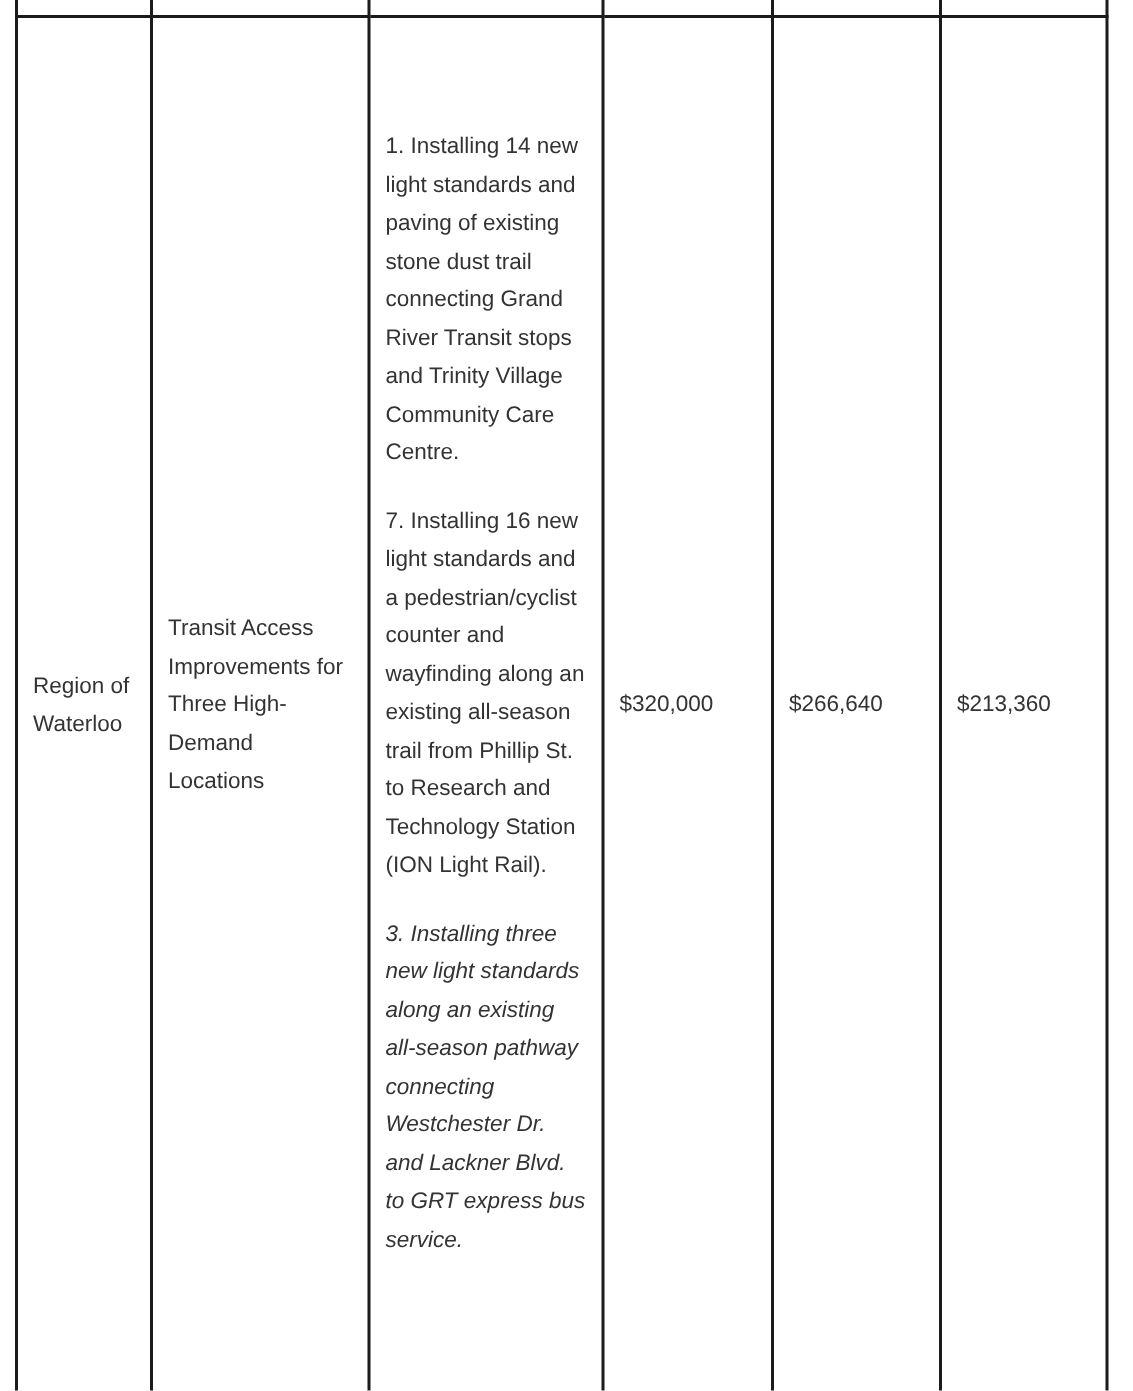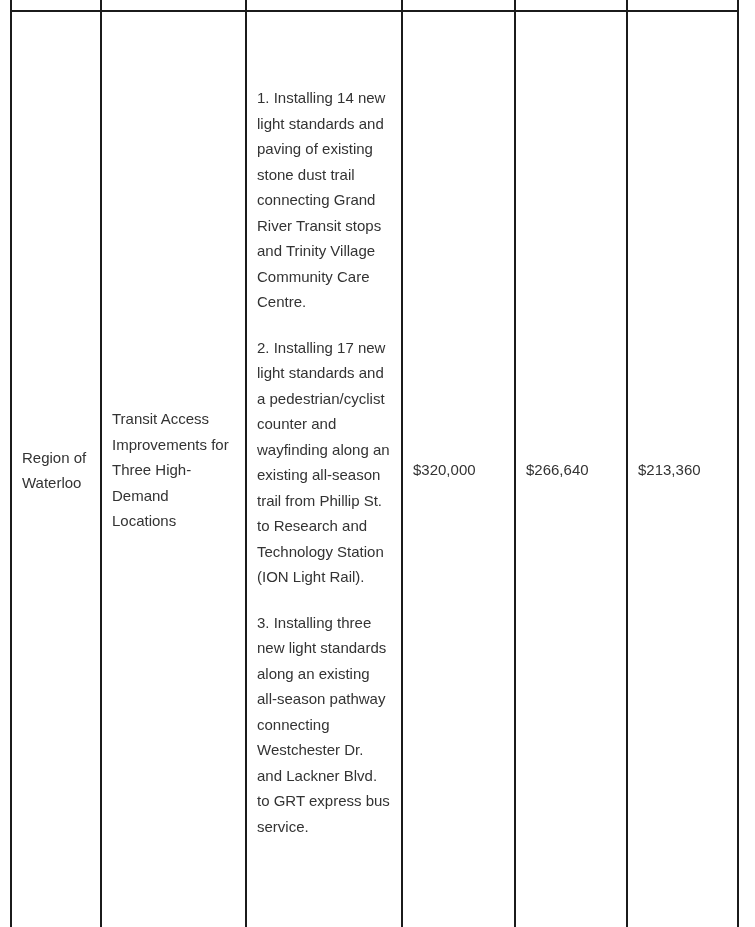--- a/index.html
+++ b/index.html
@@ -42,20 +42,21 @@
   }
   td.cell-description {
     vertical-align: top;
     padding: 5px 10px 10px 10px;
   }
   td.cell-description p {
     margin: 0 0 20px 0;
   }
   td.cell-description p:last-child {
     margin-bottom: 16px;
+    font-style: italic;
   }
   td.cell-amount {
     vertical-align: middle;
   }
 </style>
 </head>
 <body>
 
 <div class="page">
   <table class="funding-table">
@@ -74,21 +75,21 @@
         <td></td>
         <td></td>
         <td></td>
         <td></td>
       </tr>
       <tr class="main-row">
         <td class="cell-municipality">Region of Waterloo</td>
         <td class="cell-project">Transit Access Improvements for Three High-Demand Locations</td>
         <td class="cell-description">
           <p>1. Installing 14 new light standards and paving of existing stone dust trail connecting Grand River Transit stops and Trinity Village Community Care Centre.</p>
-          <p>2. Installing 17 new light standards and a pedestrian/cyclist counter and wayfinding along an existing all-season trail from Phillip St. to Research and Technology Station (ION Light Rail).</p>
+          <p>7. Installing 16 new light standards and a pedestrian/cyclist counter and wayfinding along an existing all-season trail from Phillip St. to Research and Technology Station (ION Light Rail).</p>
           <p>3. Installing three new light standards along an existing all-season pathway connecting Westchester Dr. and Lackner Blvd. to GRT express bus service.</p>
         </td>
         <td class="cell-amount">$320,000</td>
         <td class="cell-amount">$266,640</td>
         <td class="cell-amount">$213,360</td>
       </tr>
     </tbody>
   </table>
 </div>
 

